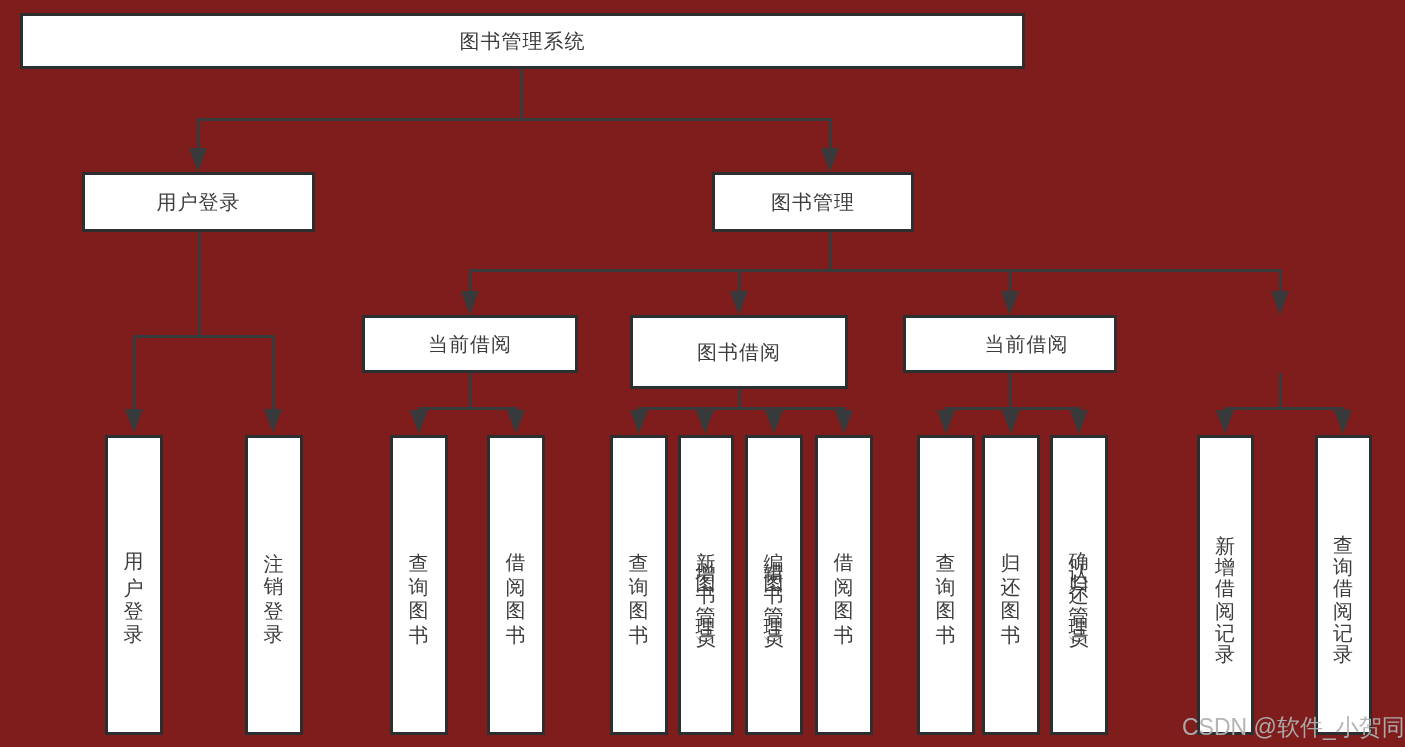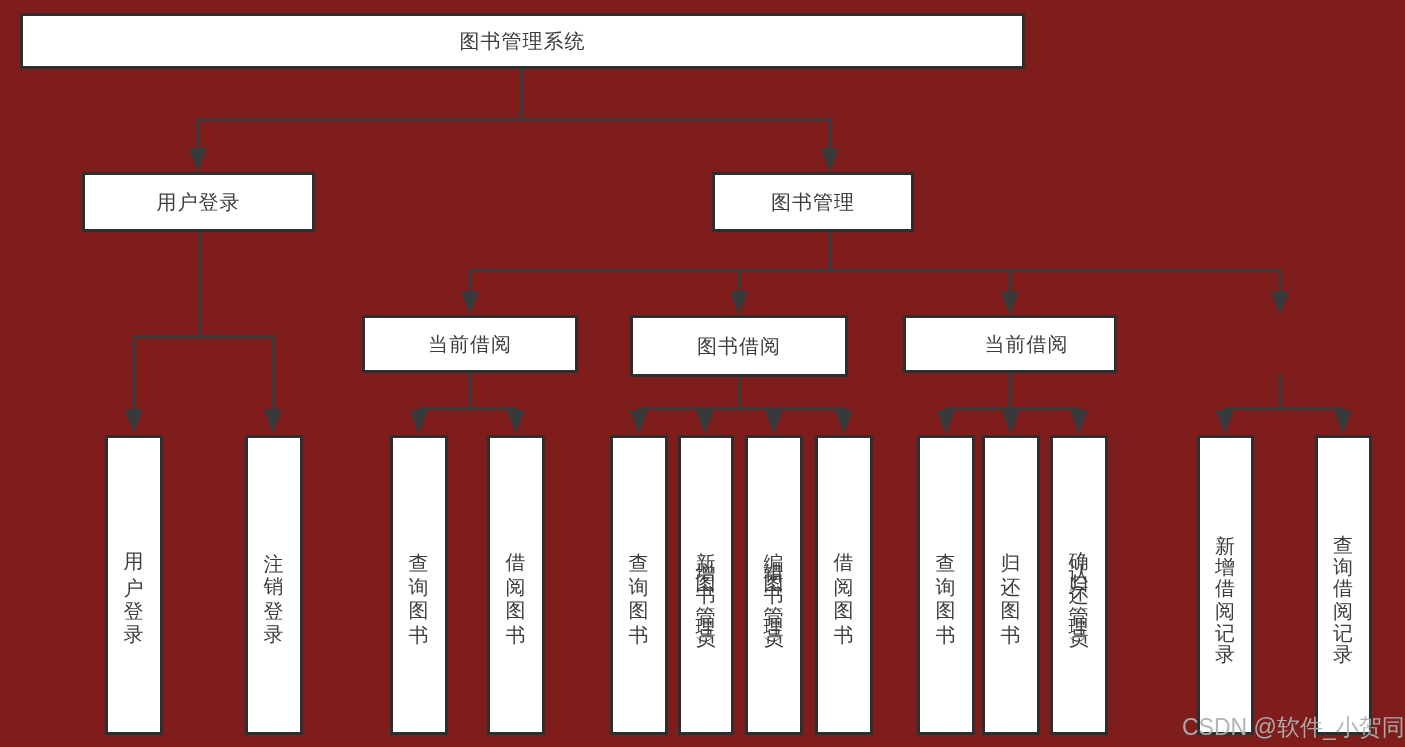--- a/index.html
+++ b/index.html
@@ -106,21 +106,21 @@
   <div class="vline" style="left:738px; top:269px; width:3px; height:24px;"></div>
   <div class="arrowhead" style="left:730px; top:291px;"></div>
   <div class="vline" style="left:1009px; top:269px; width:3px; height:24px;"></div>
   <div class="arrowhead" style="left:1001px; top:291px;"></div>
   <div class="vline" style="left:1279px; top:269px; width:3px; height:24px;"></div>
   <div class="arrowhead" style="left:1271px; top:291px;"></div>
 
   <div class="node" style="left:362px; top:315px; width:216px; height:58px;">
     <span>当前借阅</span>
   </div>
-  <div class="node" style="left:630px; top:315px; width:218px; height:62px;">
+  <div class="node" style="left:630px; top:315px; width:218px; height:74px;">
     <span>图书借阅</span>
   </div>
   <div class="node" style="left:903px; top:315px; width:214px; height:58px;padding-left:33px;">
     <span>当前借阅</span>
   </div>
 
   <div class="vline" style="left:469px; top:373px; width:3px; height:34px;"></div>
   <div class="hline" style="left:418px; top:407px; width:100px; height:3px;"></div>
   <div class="vline" style="left:418px; top:407px; width:3px; height:6px;"></div>
   <div class="arrowhead" style="left:410px; top:410px;"></div>

